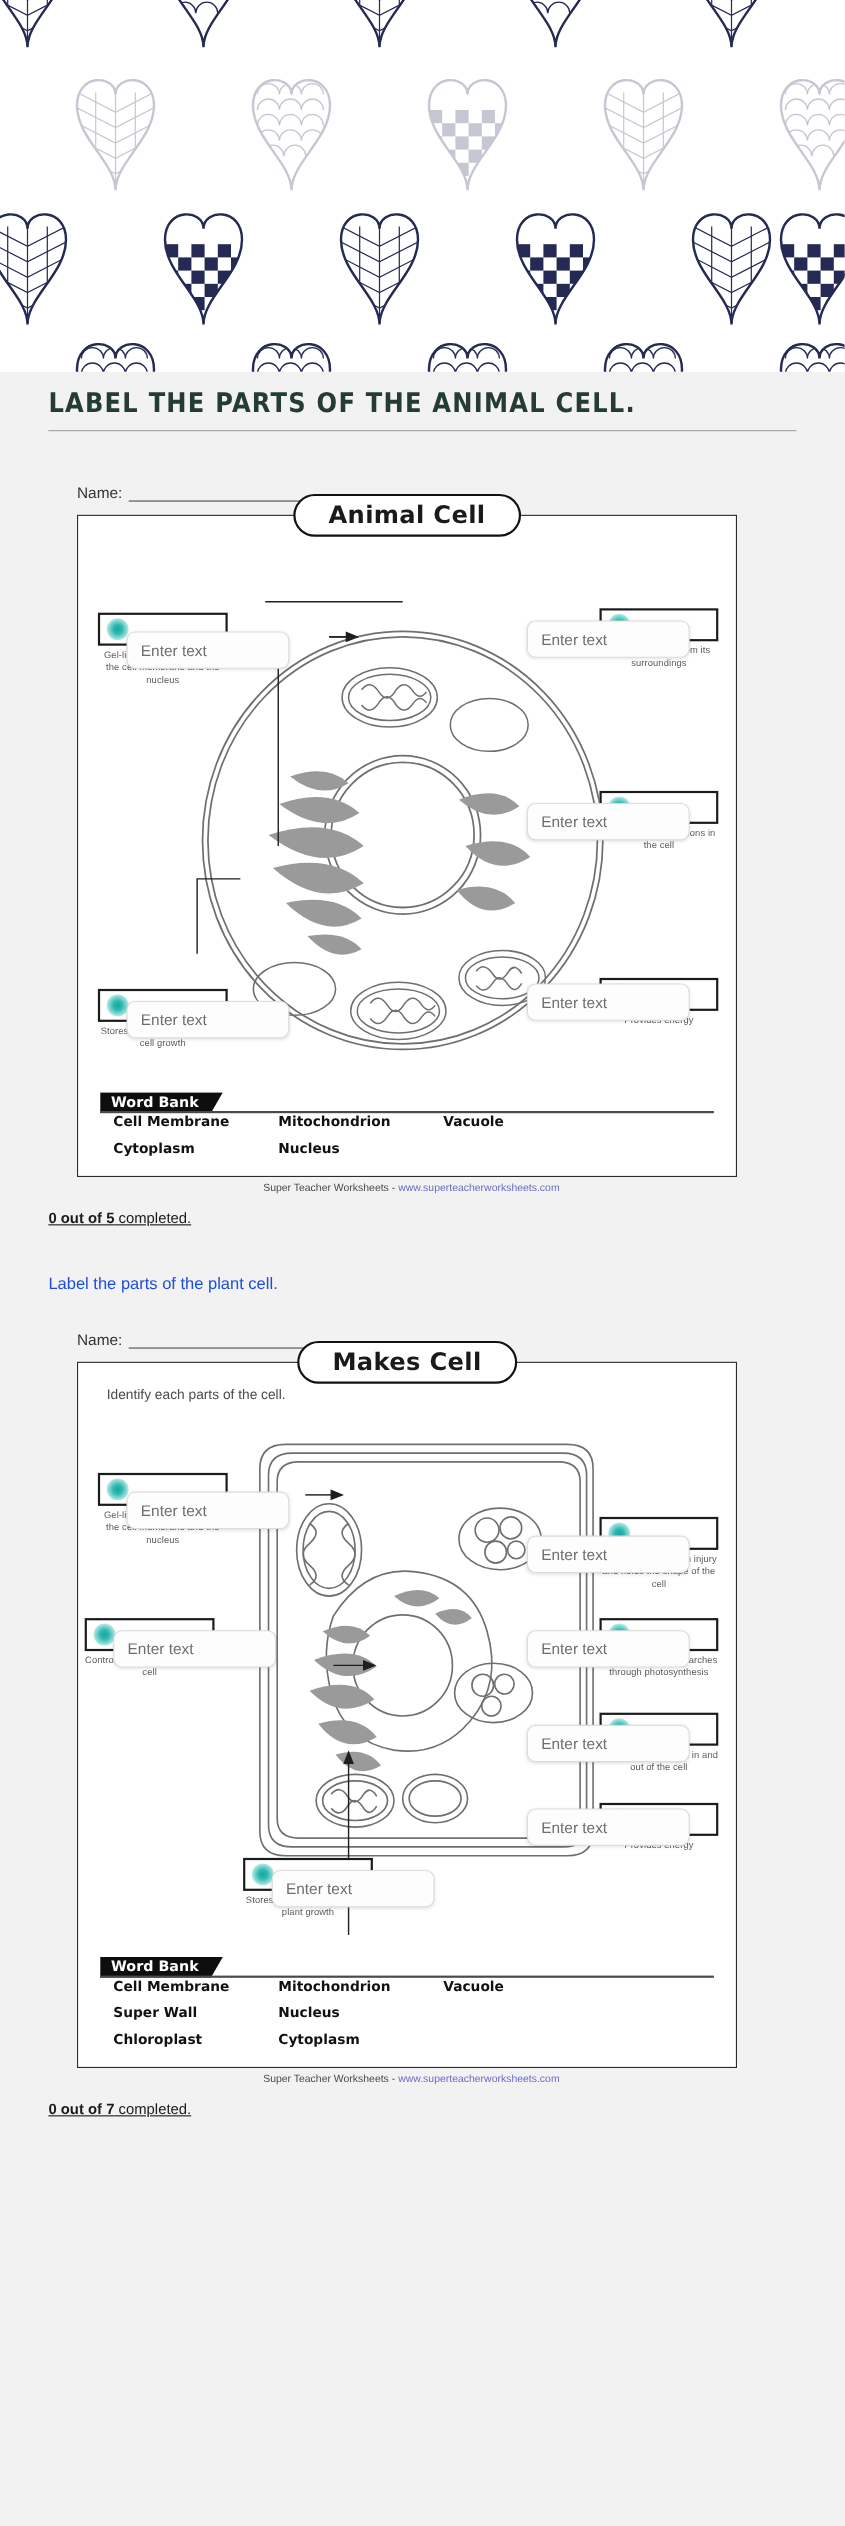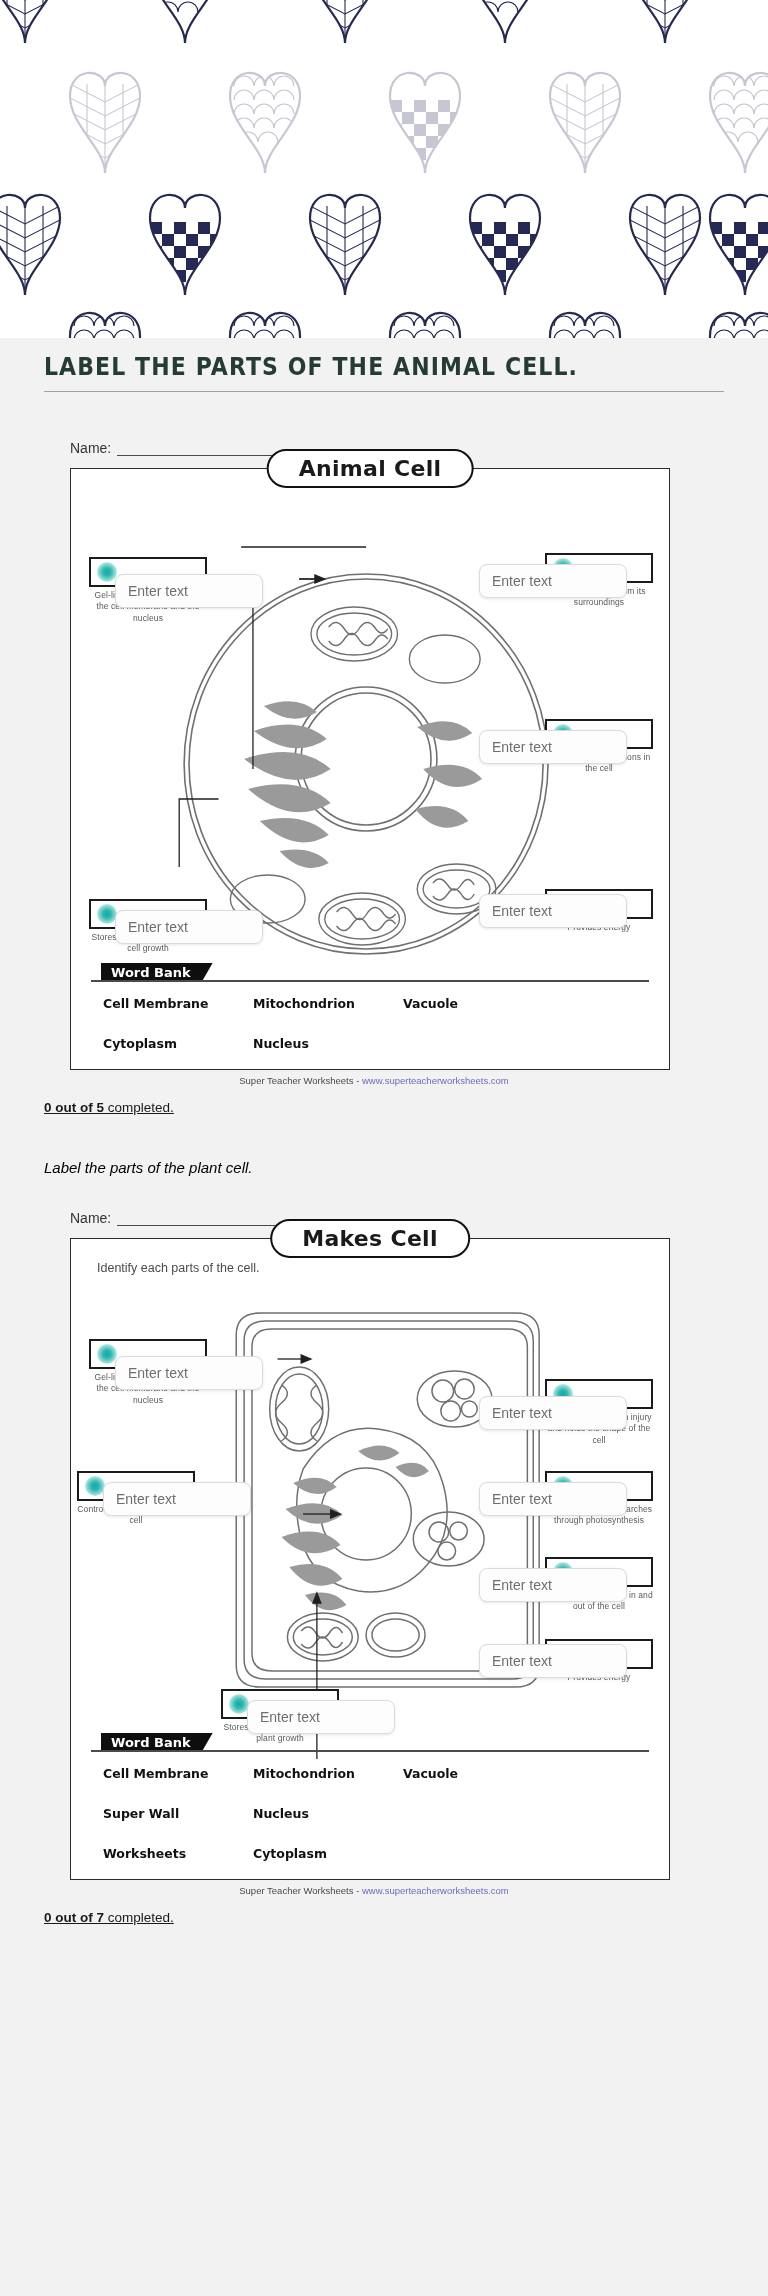--- a/index.html
+++ b/index.html
@@ -27,21 +27,21 @@
     color: #243b36;
     transform: scaleY(1.12);
     transform-origin: left bottom;
     margin: 0 0 6px 0;
     white-space: nowrap;
   }
   .title-rule { border:0; border-top:1px solid #9aa3a1; margin: 10px 0 0 0; }
 
   
   .section { padding: 0 44px; }
-  .prompt { font-size: 15px; color:#000000; margin: 44px 0 0 0; font-style: italic; }
+  .prompt { font-size: 15px; color:#1d4ed8; margin: 44px 0 0 0; }
   .name-row { display:flex; align-items:flex-end; gap:6px; margin: 34px 0 0 26px; font-size:14px; color:#333; }
   .name-label { font-size:14px; }
   .name-line { width: 232px; border-bottom: 1.5px solid #4a4a4a; height: 14px; }
 
   
   .sheet {
     position: relative;
     margin: 12px 0 0 26px;
     width: 600px;
     background: #ffffff;
@@ -88,27 +88,27 @@
     margin-top: 3px; font-size: 8.5px; line-height: 1.35; color:#5a5a5a;
     text-align:center; letter-spacing:.1px;
   }
   .hint.w-left  { width: 118px; }
   .hint.w-right { width: 108px; }
 
   
   .word-bank { position:absolute; left:20px; right:20px; bottom:18px; z-index:3; }
   .wb-head { position:relative; height:19px; }
   .wb-tab {
-    position:absolute; left:10px; top:0; height:19px; background:#0e0e0e; color:#fff;
+    position:absolute; left:0; top:0; height:19px; background:#0e0e0e; color:#fff;
     font-weight:700; font-size:13px; display:flex; align-items:center;
     padding: 0 22px 0 10px; font-family:"DejaVu Sans", sans-serif;
     clip-path: polygon(0 0, 100% 0, calc(100% - 11px) 100%, 0 100%);
   }
   .wb-rule { position:absolute; left:0; right:0; bottom:0; border-bottom:2px solid #4a4a4a; }
-  .wb-grid { display:grid; grid-template-columns: 150px 150px 1fr; row-gap:25px; margin-top:14px; padding-left:12px; }
+  .wb-grid { display:grid; grid-template-columns: 150px 150px 1fr; row-gap:9px; padding-left:12px; }
   .wb-item { font-size:12.5px; font-weight:700; font-family:"DejaVu Sans", sans-serif; color:#111; }
 
   
   .sheet-footer { text-align:center; font-size:9.5px; color:#4a4a4a; margin: 5px 0 0 26px; width:608px; }
   .sheet-footer .url { color:#6b6bc4; }
   .completed { font-size:13.5px; color:#1a1a1a; margin: 14px 0 0 0; text-decoration: underline; }
   .completed b { font-weight:700; }
   .gap-end { height: 30px; }
 </style>
 </head>
@@ -514,21 +514,21 @@
             <div class="wb-tab">Word Bank</div>
             <div class="wb-rule"></div>
           </div>
           <div class="wb-grid">
             <span class="wb-item">Cell Membrane</span>
             <span class="wb-item">Mitochondrion</span>
             <span class="wb-item">Vacuole</span>
             <span class="wb-item">Super Wall</span>
             <span class="wb-item">Nucleus</span>
             <span class="wb-item"></span>
-            <span class="wb-item">Worksheets</span>
+            <span class="wb-item">Chloroplast</span>
             <span class="wb-item">Cytoplasm</span>
             <span class="wb-item"></span>
           </div>
         </div>
 
       </div>
     </div>
 
     <div class="sheet-footer">
       <span>Super Teacher Worksheets - </span><span class="url">www.superteacherworksheets.com</span>

